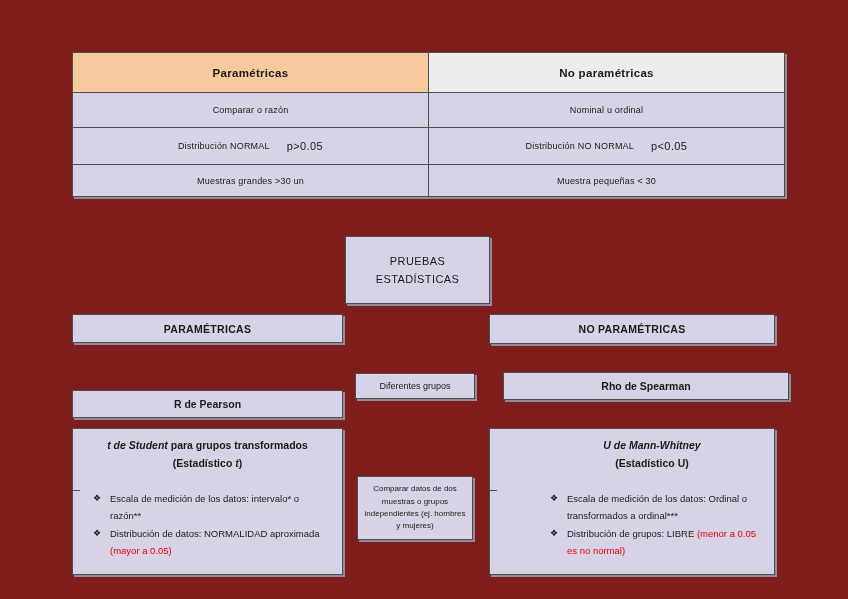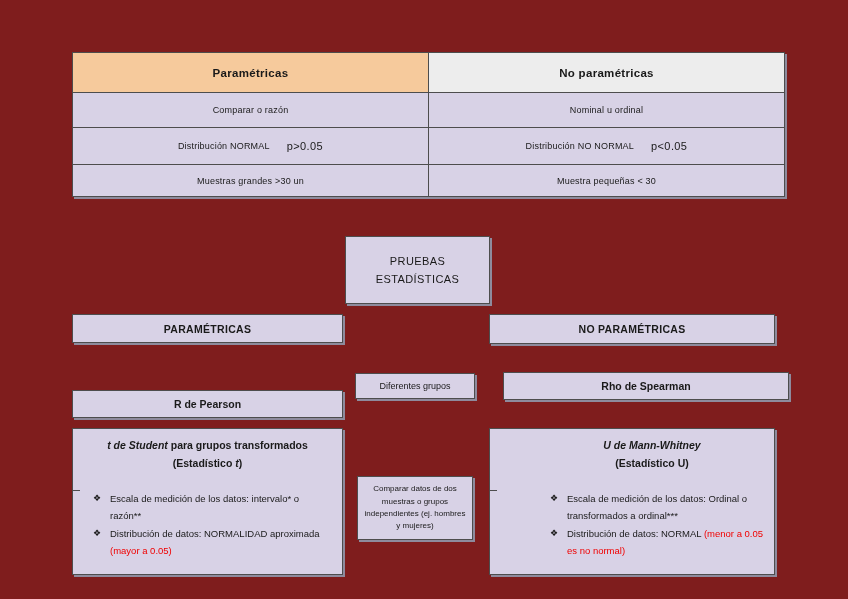--- a/index.html
+++ b/index.html
@@ -162,18 +162,18 @@
       </div>
       <div>(Estadístico U)</div>
     </div>
     <div class="dbullets">
       <div class="bullet">
         <span class="glyph">❖</span>
         <span class="btext">Escala de medición de los datos: Ordinal o transformados a ordinal***</span>
       </div>
       <div class="bullet">
         <span class="glyph">❖</span>
-        <span class="btext"><span>Distribución de datos: NORMAL </span><span class="red">(menor a 0.05 es no normal)</span></span>
+        <span class="btext"><span>Distribución de grupos: LIBRE </span><span class="red">(menor a 0.05 es no normal)</span></span>
       </div>
     </div>
   </div>
 
 </div>
 
 </body></html>

